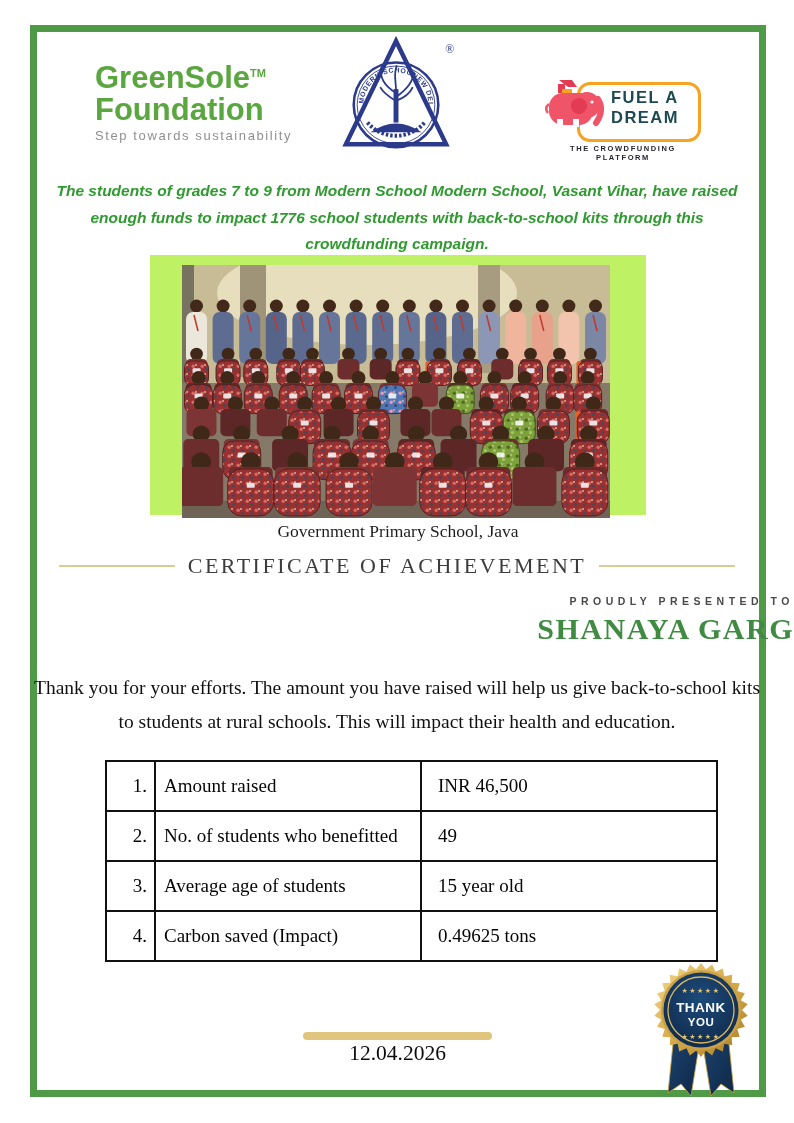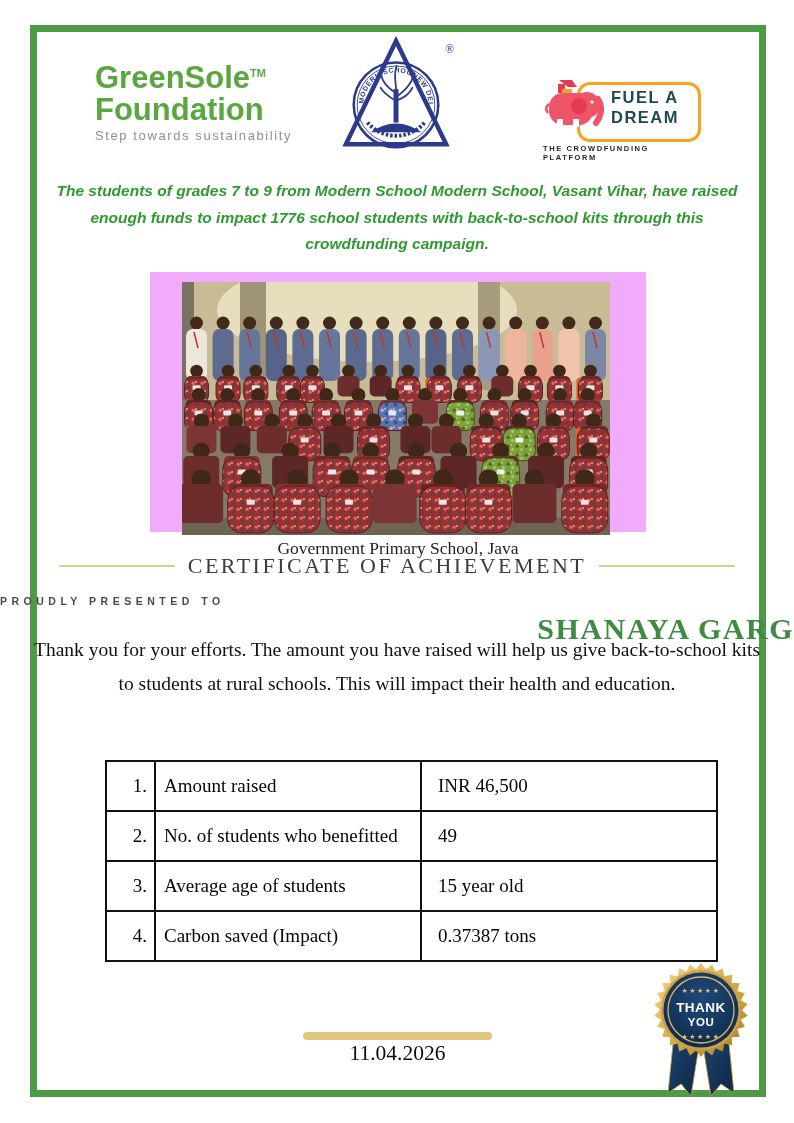--- a/index.html
+++ b/index.html
@@ -14,47 +14,47 @@
   .gs-tm{font-size:11px;vertical-align:super;color:#5aa63f;font-weight:600;}
   .gs-tagline{margin-top:4px;font-size:13px;color:#8f8f8f;letter-spacing:1.6px;}
 
   .logo-modern{position:absolute;left:337px;top:36px;}
   .logo-fuel{position:absolute;left:543px;top:72px;width:160px;height:86px;}
   .fuel-frame{position:absolute;left:34px;top:10px;width:118px;height:54px;
               border:3.5px solid #f6a324;border-radius:13px;background:#fff;}
   .fuel-text{position:absolute;left:68px;top:16px;font-weight:bold;font-size:16.5px;
              color:#1d4a52;line-height:1.2;letter-spacing:1.5px;}
   .fuel-elephant{position:absolute;left:0;top:0;}
-  .fuel-tagline{position:absolute;left:0;top:72px;width:160px;text-align:left;
+  .fuel-tagline{position:absolute;left:0;top:72px;width:160px;text-align:center;
                 font-size:7.5px;letter-spacing:1.6px;color:#26262e;font-weight:bold;}
 
   
   .intro{position:absolute;left:40px;top:178px;width:714px;text-align:center;
          font-size:15.5px;font-weight:bold;color:#2f9a2f;line-height:1.72;font-style:italic;}
 
   
-  .photo-card{position:absolute;left:150px;top:255px;width:496px;height:260px;background:#f0abfc;margin-top:17px;}
+  .photo-card{position:absolute;left:150px;top:255px;width:496px;height:260px;background:#bef264;}
   .photo{position:absolute;left:32px;top:10px;width:428px;height:253px;background:#b9ae8d;overflow:hidden;}
   .photo-caption{position:absolute;left:0;top:266px;width:496px;text-align:center;
                  font-family:"Liberation Serif",serif;font-size:17.5px;color:#1e1e1e;}
 
   
   .heading-row{position:absolute;left:0;top:553px;width:794px;display:flex;
                align-items:center;justify-content:center;gap:13px;}
   .rule{height:2px;background:#dbcb95;}
   .rule-left{width:116px;}
   .rule-right{width:136px;}
   .cert-heading{font-family:"Liberation Serif",serif;font-size:22px;letter-spacing:2.5px;
                 color:#3d3d3d;white-space:nowrap;}
-  .presented{position:absolute;left:0;top:595px;width:794px;text-align:left;
+  .presented{position:absolute;left:0;top:595px;width:794px;text-align:right;
              font-size:10.5px;letter-spacing:4.5px;color:#4a4a4a;font-weight:bold;}
   .recipient{position:absolute;left:0;top:612px;width:794px;text-align:right;
              font-family:"Liberation Serif",serif;font-weight:bold;font-size:30px;
              letter-spacing:1.5px;color:#3e8b41;}
-  .message{position:absolute;left:30px;top:633px;width:734px;text-align:center;
+  .message{position:absolute;left:30px;top:671px;width:734px;text-align:center;
            font-family:"Liberation Serif",serif;font-size:19.5px;line-height:1.73;color:#101010;}
 
   
   .impact-table{position:absolute;left:105px;top:760px;border-collapse:collapse;
                 font-family:"Liberation Serif",serif;font-size:19px;color:#050505;}
   .impact-table td{border:2px solid #111;height:48px;padding:0;}
   .td-num{width:40px;text-align:right;padding-right:7px !important;}
   .td-label{width:256px;padding-left:8px !important;}
   .td-value{width:278px;padding-left:16px !important;margin-left:16px;}
 
@@ -425,21 +425,21 @@
         <td class="td-value">49</td>
       </tr>
       <tr>
         <td class="td-num">3.</td>
         <td class="td-label">Average age of students</td>
         <td class="td-value">15 year old</td>
       </tr>
       <tr>
         <td class="td-num">4.</td>
         <td class="td-label">Carbon saved (Impact)</td>
-        <td class="td-value">0.37387 tons</td>
+        <td class="td-value">0.49625 tons</td>
       </tr>
     </tbody>
   </table>
 
   <svg class="badge" width="122" height="144" viewBox="0 0 122 144">
     <defs>
       <linearGradient id="goldGrad" x1="0" y1="0" x2="1" y2="1">
         <stop offset="0" stop-color="#f4d98e"></stop>
           <stop offset="0.5" stop-color="#d8ab4a"></stop>
           <stop offset="1" stop-color="#a97d24"></stop>
@@ -460,14 +460,14 @@
     <circle cx="61" cy="54" r="40" fill="#caa24a"></circle>
     <circle cx="61" cy="54" r="37.5" fill="url(#navyGrad)"></circle>
     <circle cx="61" cy="54" r="33" fill="none" stroke="#d9b863" stroke-width="1.3"></circle>
     <text x="61" y="37" text-anchor="middle" font-size="7" fill="#e8c56c" letter-spacing="1.5">★★★★★</text>
     <text x="61" y="56" text-anchor="middle" font-size="13.5" font-weight="bold" fill="#ffffff" font-family="Liberation Sans, sans-serif" letter-spacing="0.5">THANK</text>
     <text x="61" y="70" text-anchor="middle" font-size="11.5" font-weight="bold" fill="#ffffff" font-family="Liberation Sans, sans-serif" letter-spacing="0.5">YOU</text>
     <text x="61" y="83" text-anchor="middle" font-size="7" fill="#e8c56c" letter-spacing="1.5">★★★★★</text>
   </svg>
 
   <div class="date-rule"></div>
-  <div class="date-text">11.04.2026</div>
+  <div class="date-text">12.04.2026</div>
 </div>
 
 </body></html>

